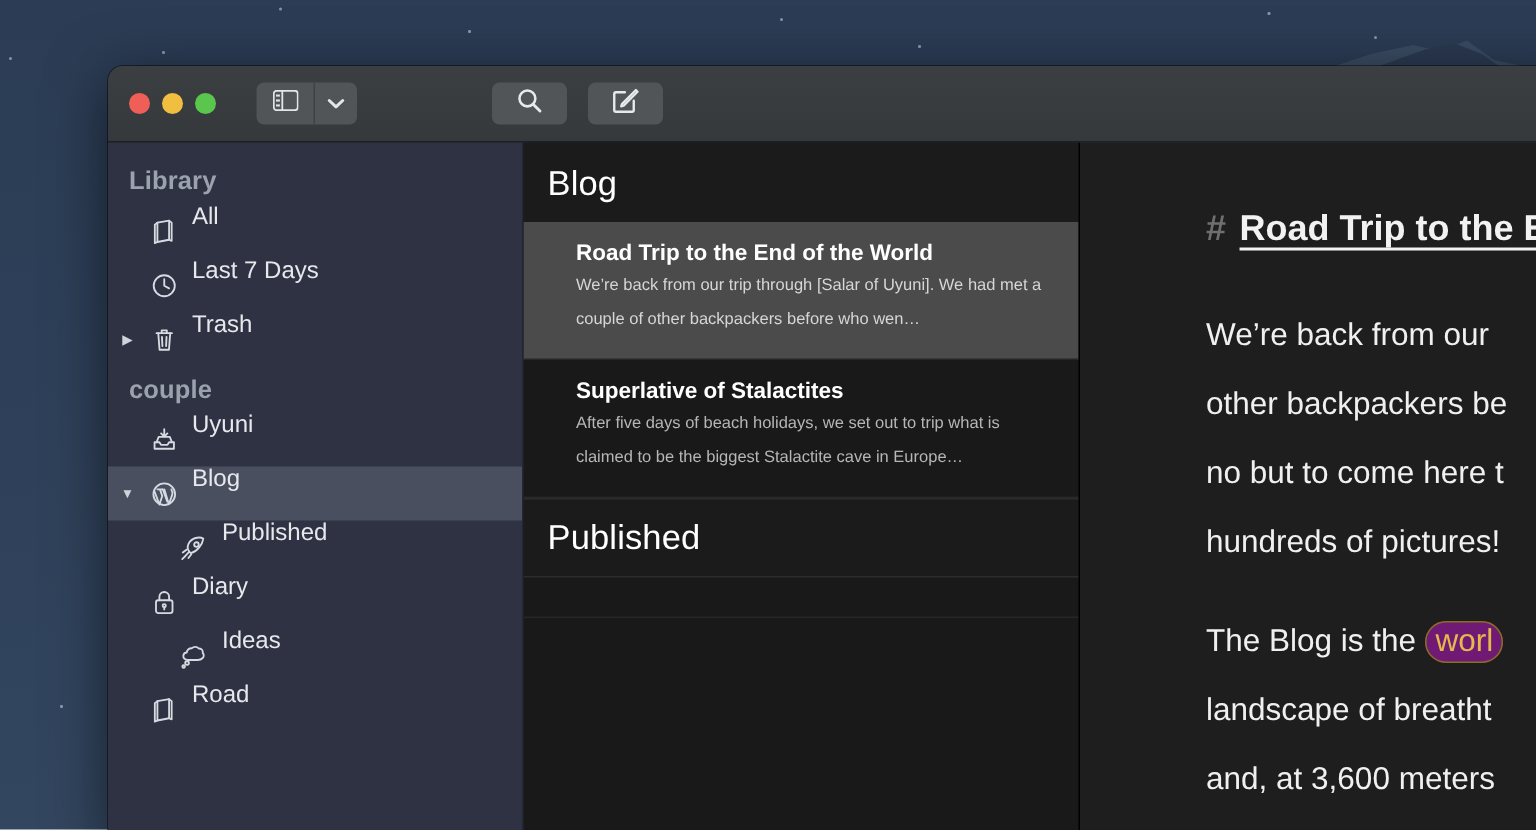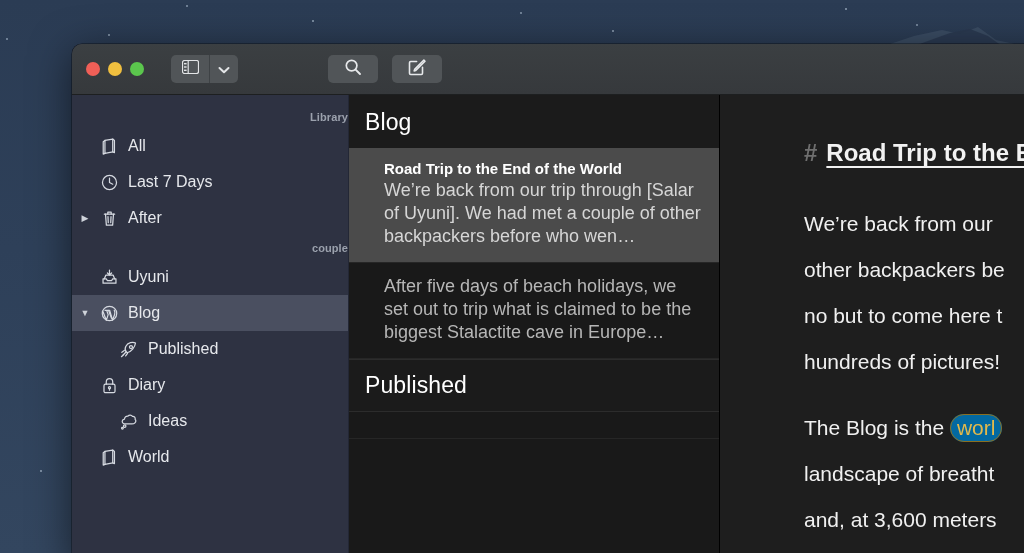--- a/index.html
+++ b/index.html
@@ -109,29 +109,27 @@
     width: 276px;
     min-width: 276px;
     background: #2e3242;
     padding-top: 10px;
     font-size: 15px;
     overflow: hidden;
     border-right: 1px solid #232735;
   }
   .section-label {
     color: #9ba1ad;
-    font-size: 11px;
+    font-size: 17px;
     font-weight: 700;
     padding: 6px 0 5px 14px;
     letter-spacing: .1px;
-    text-align: right;
   }
   .sb-row {
     display: flex;
-    align-items: center;
     height: 36px;
     color: #e6e8ec;
     font-size: 16px;
     padding-left: 4px;
     position: relative;
   }
   .sb-row.selected { background: #4a4f60; }
   .disclosure {
     width: 18px;
     display: flex;
@@ -183,21 +181,21 @@
   .list-item.selected { background: #4b4b4b; }
   .item-title {
     color: #ffffff;
     font-size: 15px;
     font-weight: 700;
     margin-bottom: 2px;
     white-space: nowrap;
   }
   .item-preview {
     color: #b6b6b6;
-    font-size: 18px;
+    font-size: 11px;
     line-height: 23px;
   }
   .list-item.selected .item-preview { color: #d6d6d6; }
 
   
   #editor {
     flex: 1;
     background: #1e1e1e;
     overflow: hidden;
     position: relative;
@@ -224,21 +222,21 @@
   }
   .ed-para {
     margin-top: 34px;
     font-size: 21px;
     line-height: 46px;
     color: #f0f0f0;
     white-space: nowrap;
   }
   .ed-para.second { margin-top: 20px; }
   .mark {
-    background: #0369a1;
+    background: #701a75;
     color: #e3b94b;
     border: 1px solid #8a6f21;
     border-radius: 14px;
     padding: 1px 6px 2px 6px;
   }
 </style>
 </head>
 <body>
 
 <div id="desktop">
@@ -337,21 +335,21 @@
         <div class="sb-row">
           <span class="disclosure">▶</span>
           <span class="sb-icon">
             <svg width="19" height="19" viewBox="0 0 20 20" fill="none" stroke="#d6dae1" stroke-width="1.3" stroke-linecap="round" stroke-linejoin="round">
               <path d="M4.6,5.4 L15.4,5.4"></path>
               <path d="M5.8,5.4 L6.7,17 L13.3,17 L14.2,5.4"></path>
               <path d="M8.2,5.4 L8.2,3.4 L11.8,3.4 L11.8,5.4"></path>
               <path d="M8.4,8 L8.7,14.4 M11.6,8 L11.3,14.4"></path>
             </svg>
           </span>
-          <span class="sb-label">After</span>
+          <span class="sb-label">Trash</span>
         </div>
         <div class="section-label">couple</div>
         <div class="sb-row">
           <span class="disclosure hidden">▶</span>
           <span class="sb-icon">
             <svg width="19" height="19" viewBox="0 0 20 20" fill="none" stroke="#d6dae1" stroke-width="1.3" stroke-linecap="round" stroke-linejoin="round">
               <path d="M3.2,11.4 L3.2,16 L16.8,16 L16.8,11.4 L13.4,11.4 L12.3,13.2 L7.7,13.2 L6.6,11.4 Z"></path>
               <path d="M4.6,11.4 L6.1,7.6 L13.9,7.6 L15.4,11.4"></path>
               <path d="M10,2.2 L10,7.2 M7.8,5.2 L10,7.4 L12.2,5.2"></path>
             </svg>
@@ -405,31 +403,32 @@
         </div>
         <div class="sb-row">
           <span class="disclosure hidden">▶</span>
           <span class="sb-icon">
             <svg width="19" height="19" viewBox="0 0 20 20" fill="none" stroke="#d6dae1" stroke-width="1.3" stroke-linecap="round" stroke-linejoin="round">
               <path d="M5.2,3.6 L13.4,2.2 L13.4,15.6 L5.2,17.2 Z"></path>
               <path d="M5.2,3.6 L3.4,5.0 L3.4,18.0 L5.2,17.2"></path>
               <path d="M13.4,2.2 L15.2,3.6 L15.2,16.4 L13.4,15.6"></path>
             </svg>
           </span>
-          <span class="sb-label">World</span>
+          <span class="sb-label">Road</span>
         </div>
       </div>
 
     <div id="listpane">
         <div class="list-header">Blog</div>
         <div class="list-item selected">
           <div class="item-title">Road Trip to the End of the World</div>
           <div class="item-preview">We’re back from our trip through [Salar of Uyuni]. We had met a couple of other backpackers before who wen…</div>
         </div>
         <div class="list-item">
+          <div class="item-title">Superlative of Stalactites</div>
           <div class="item-preview">After five days of beach holidays, we set out to trip what is claimed to be the biggest Stalactite cave in Europe…</div>
         </div>
         <div class="list-header secondary">Published</div>
         <div class="list-item">
         </div>
       </div>
 
     <div id="editor">
       <div class="ed-heading">
         <span class="hash">#</span><span class="ed-title-text">Road Trip to the End</span>

